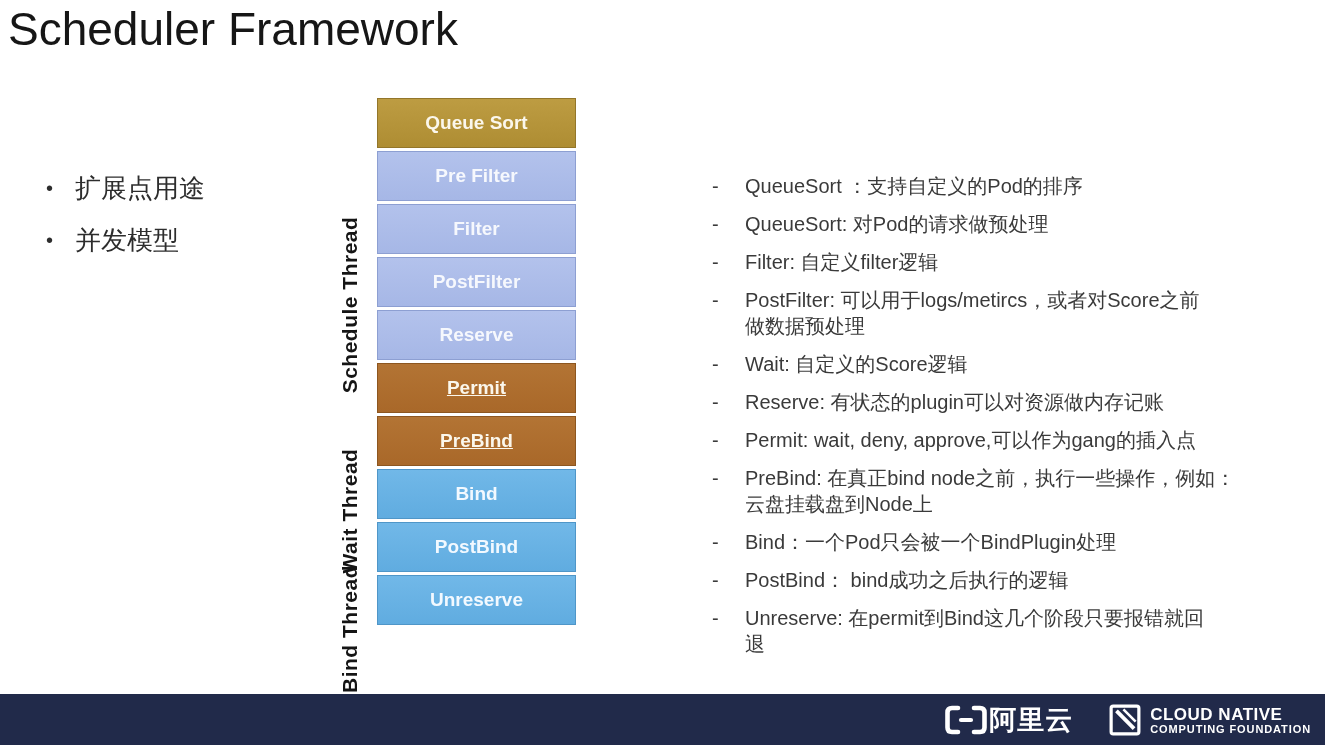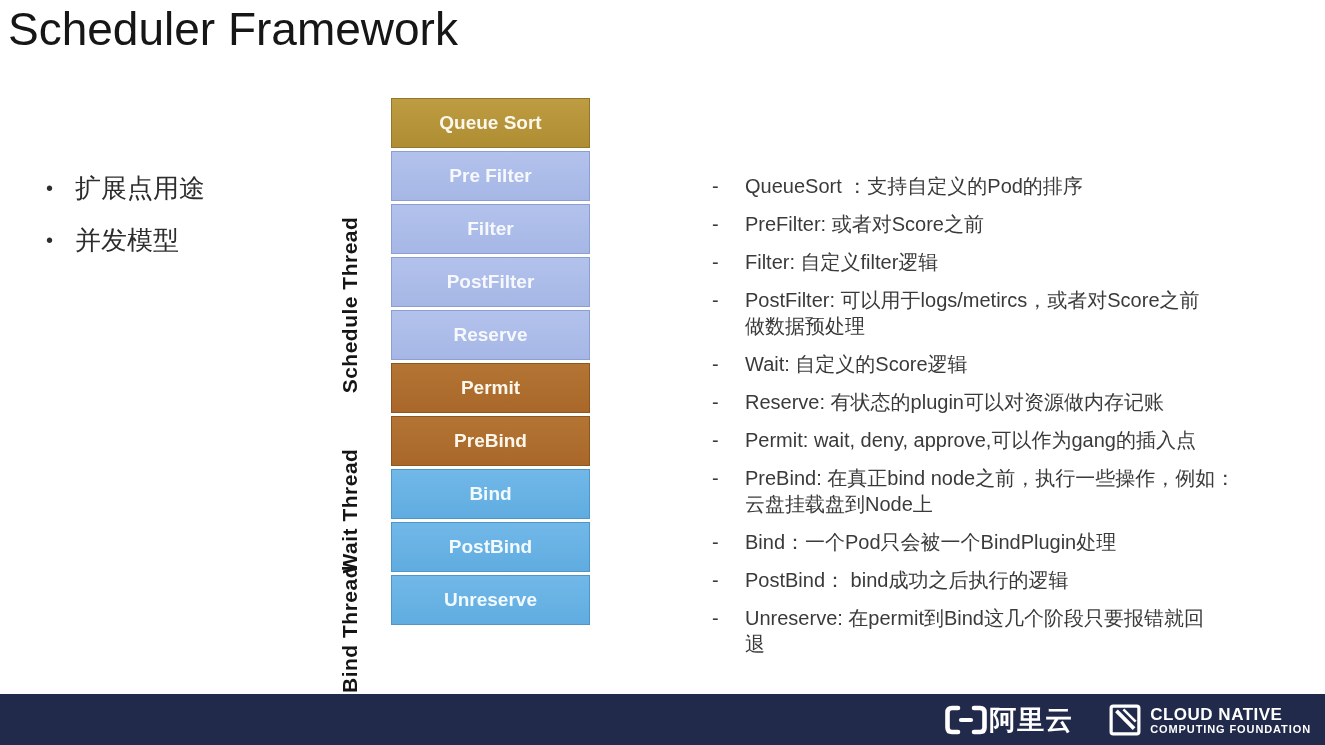--- a/index.html
+++ b/index.html
@@ -8,28 +8,28 @@
     font-family:"Liberation Sans","DejaVu Sans",sans-serif;
   }
   .title{
     position:absolute;left:8px;top:2px;font-size:46px;font-weight:400;color:#161616;
   }
   
   .bullets{position:absolute;left:46px;top:172px;}
   .bullet{display:flex;align-items:center;margin-bottom:20px;font-size:26px;color:#2d2d2d;height:32px;}
   .bullet .dot{font-size:20px;margin-right:22px;color:#2d2d2d;}
   
-  .stack{position:absolute;left:391px;top:98px;width:199px;}
+  .stack{position:absolute;left:377px;top:98px;width:199px;}
   .stage{
     height:50px;margin-bottom:3px;display:flex;align-items:center;justify-content:center;
     font-weight:700;font-size:19px;color:#fbf7ec;border:1px solid;box-sizing:border-box;
   }
   .stage.gold{background:linear-gradient(#bd9c42,#ae8d33);border-color:#93762a;}
   .stage.periwinkle{background:linear-gradient(#b3c2ec,#a6b7e6);border-color:#8d9fd2;color:#f6f8fd;}
-  .stage.brown{background:linear-gradient(#b37434,#a96829);border-color:#8d561f;}
+  .stage.brown{background:linear-gradient(#b37434,#a96829);border-color:#8d561f;text-decoration:underline;}
   .stage.skyblue{background:linear-gradient(#71b8e8,#60ace0);border-color:#4f96c8;color:#f2f9ff;}
   
   .thread-label{position:absolute;left:332px;width:36px;display:flex;align-items:center;justify-content:center;}
   .thread-label span{
     transform:rotate(-90deg);white-space:nowrap;font-weight:700;font-size:21px;color:#151515;letter-spacing:.5px;
   }
   .thread-label.schedule{top:160px;height:290px;}
   .thread-label.wait{top:448px;height:126px;}
   .thread-label.bind{top:570px;height:118px;}
   
@@ -110,21 +110,21 @@
 
   <div class="descs">
 
       <div class="desc">
         <span class="dash">-</span>
         <span class="text">QueueSort ：支持自定义的Pod的排序</span>
       </div>
 
       <div class="desc">
         <span class="dash">-</span>
-        <span class="text">PreFilter: 或者对Score之前</span>
+        <span class="text">QueueSort: 对Pod的请求做预处理</span>
       </div>
 
       <div class="desc">
         <span class="dash">-</span>
         <span class="text">Filter: 自定义filter逻辑</span>
       </div>
 
       <div class="desc">
         <span class="dash">-</span>
         <span class="text">PostFilter: 可以用于logs/metircs，或者对Score之前

